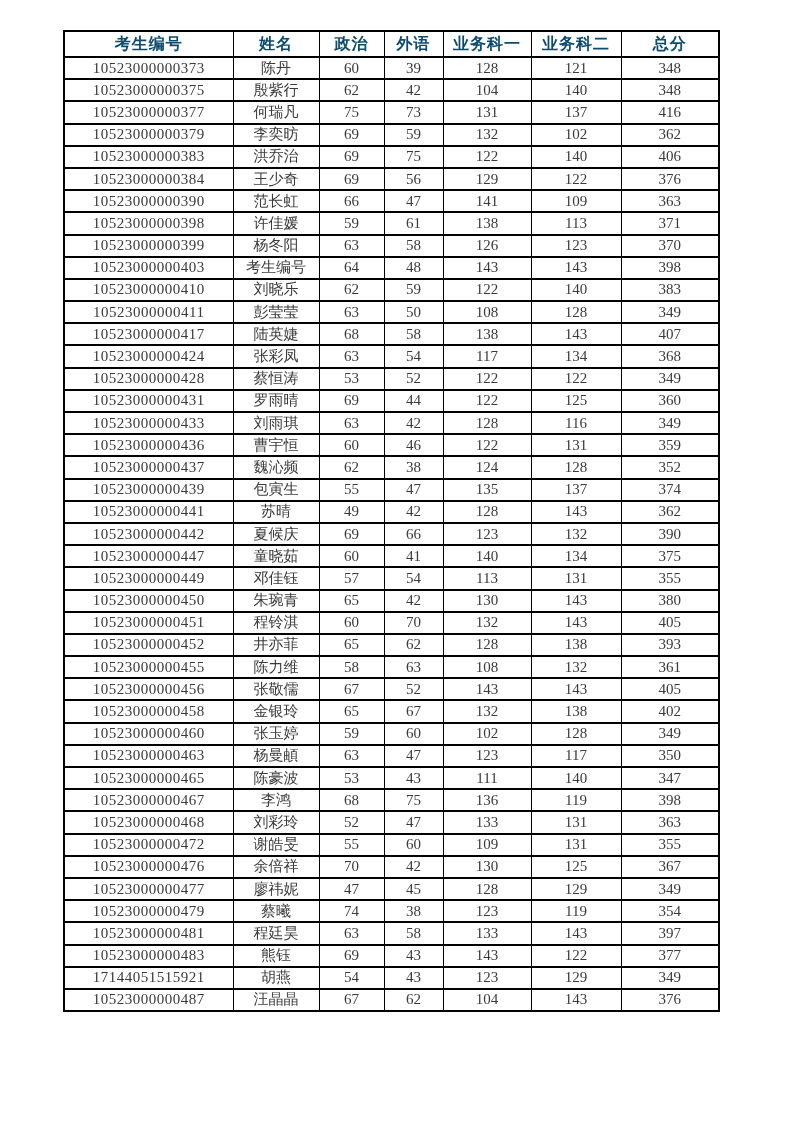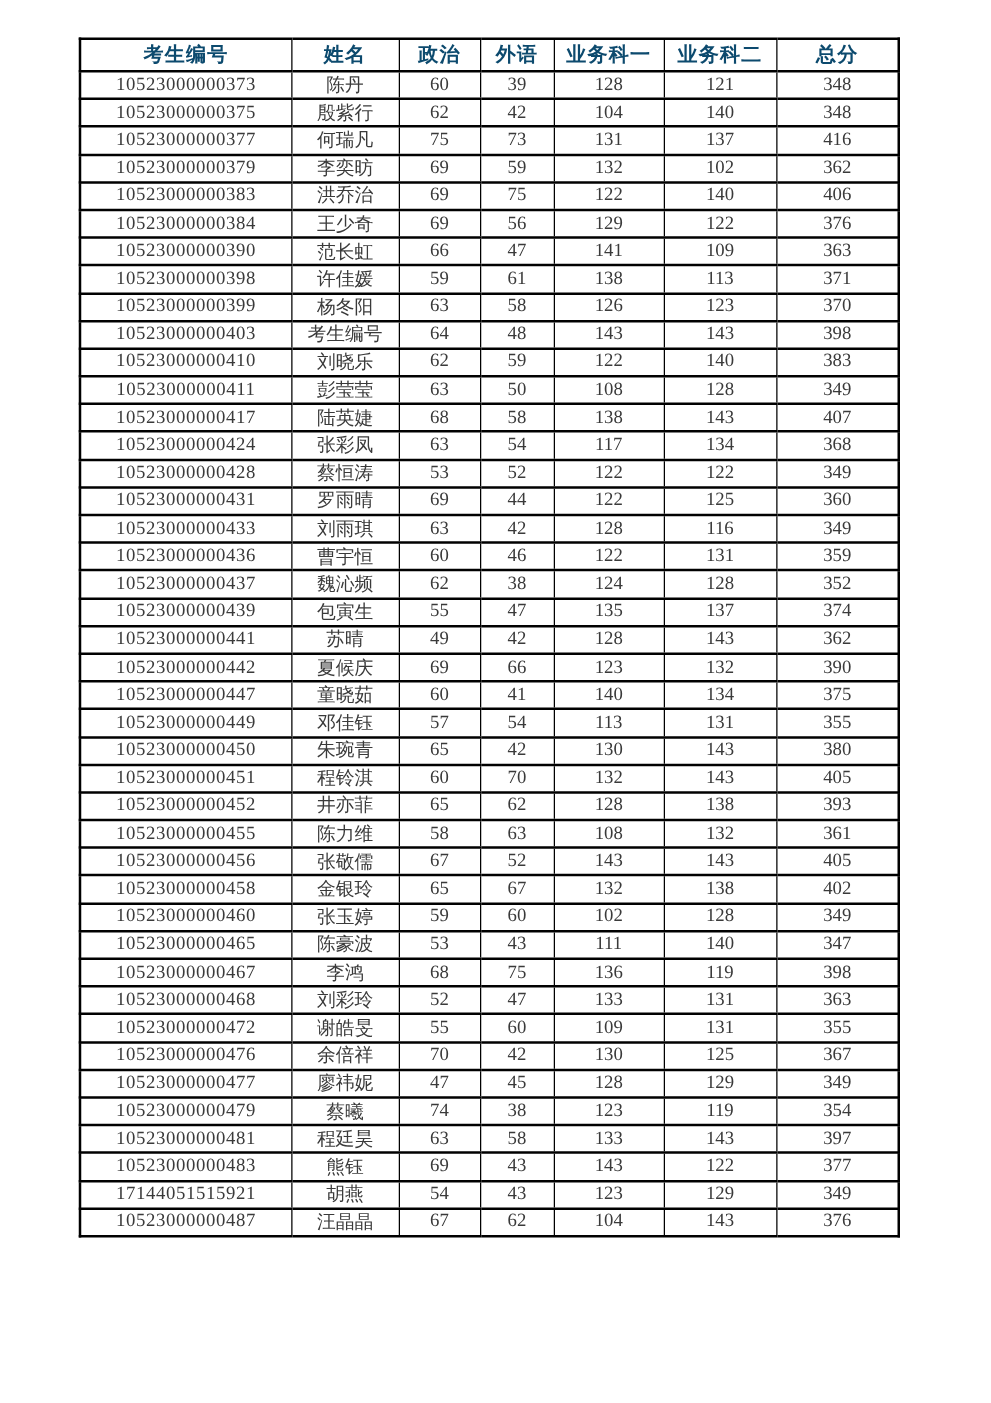--- a/index.html
+++ b/index.html
@@ -355,20 +355,29 @@
         <tr>
           <td class="col-id">10523000000460</td>
           <td>张玉婷</td>
           <td>59</td>
           <td>60</td>
           <td>102</td>
           <td>128</td>
           <td>349</td>
         </tr>
         <tr>
+          <td class="col-id">10523000000463</td>
+          <td>杨曼頔</td>
+          <td>63</td>
+          <td>47</td>
+          <td>123</td>
+          <td>117</td>
+          <td>350</td>
+        </tr>
+        <tr>
           <td class="col-id">10523000000465</td>
           <td>陈豪波</td>
           <td>53</td>
           <td>43</td>
           <td>111</td>
           <td>140</td>
           <td>347</td>
         </tr>
         <tr>
           <td class="col-id">10523000000467</td>

